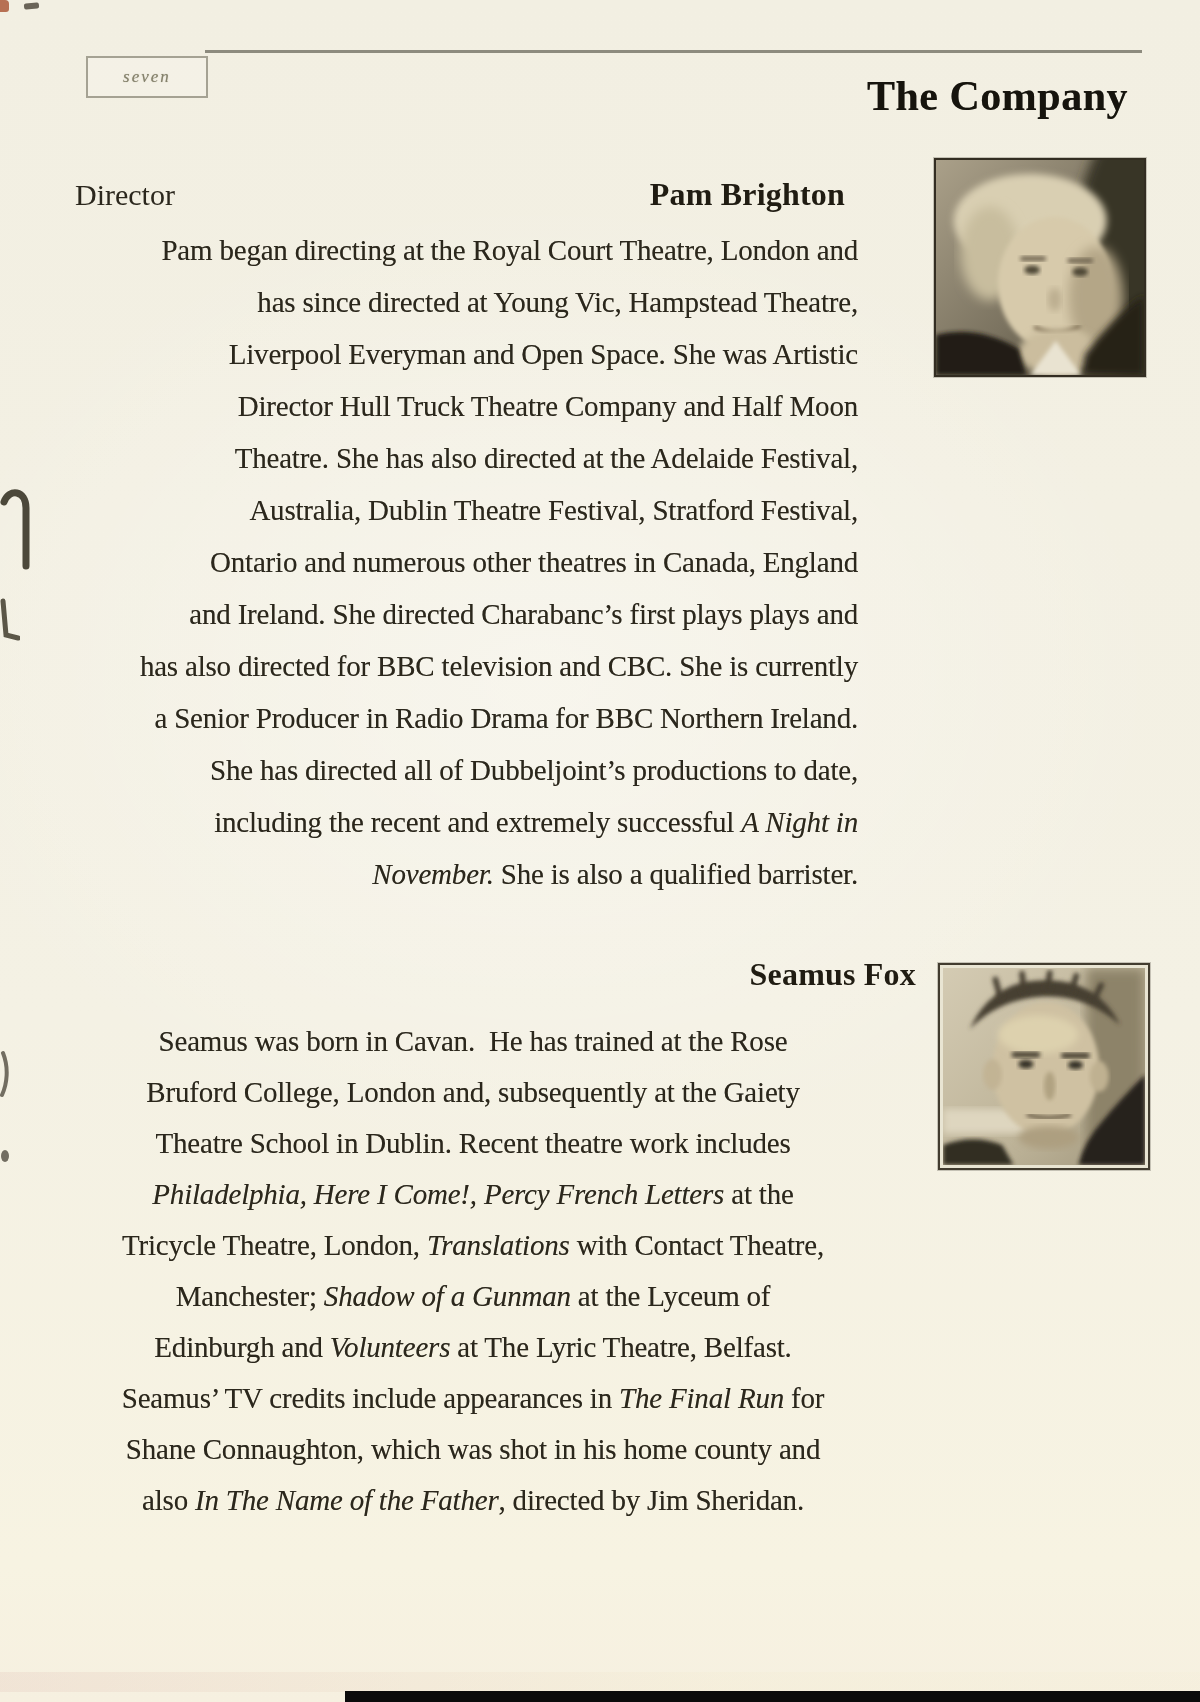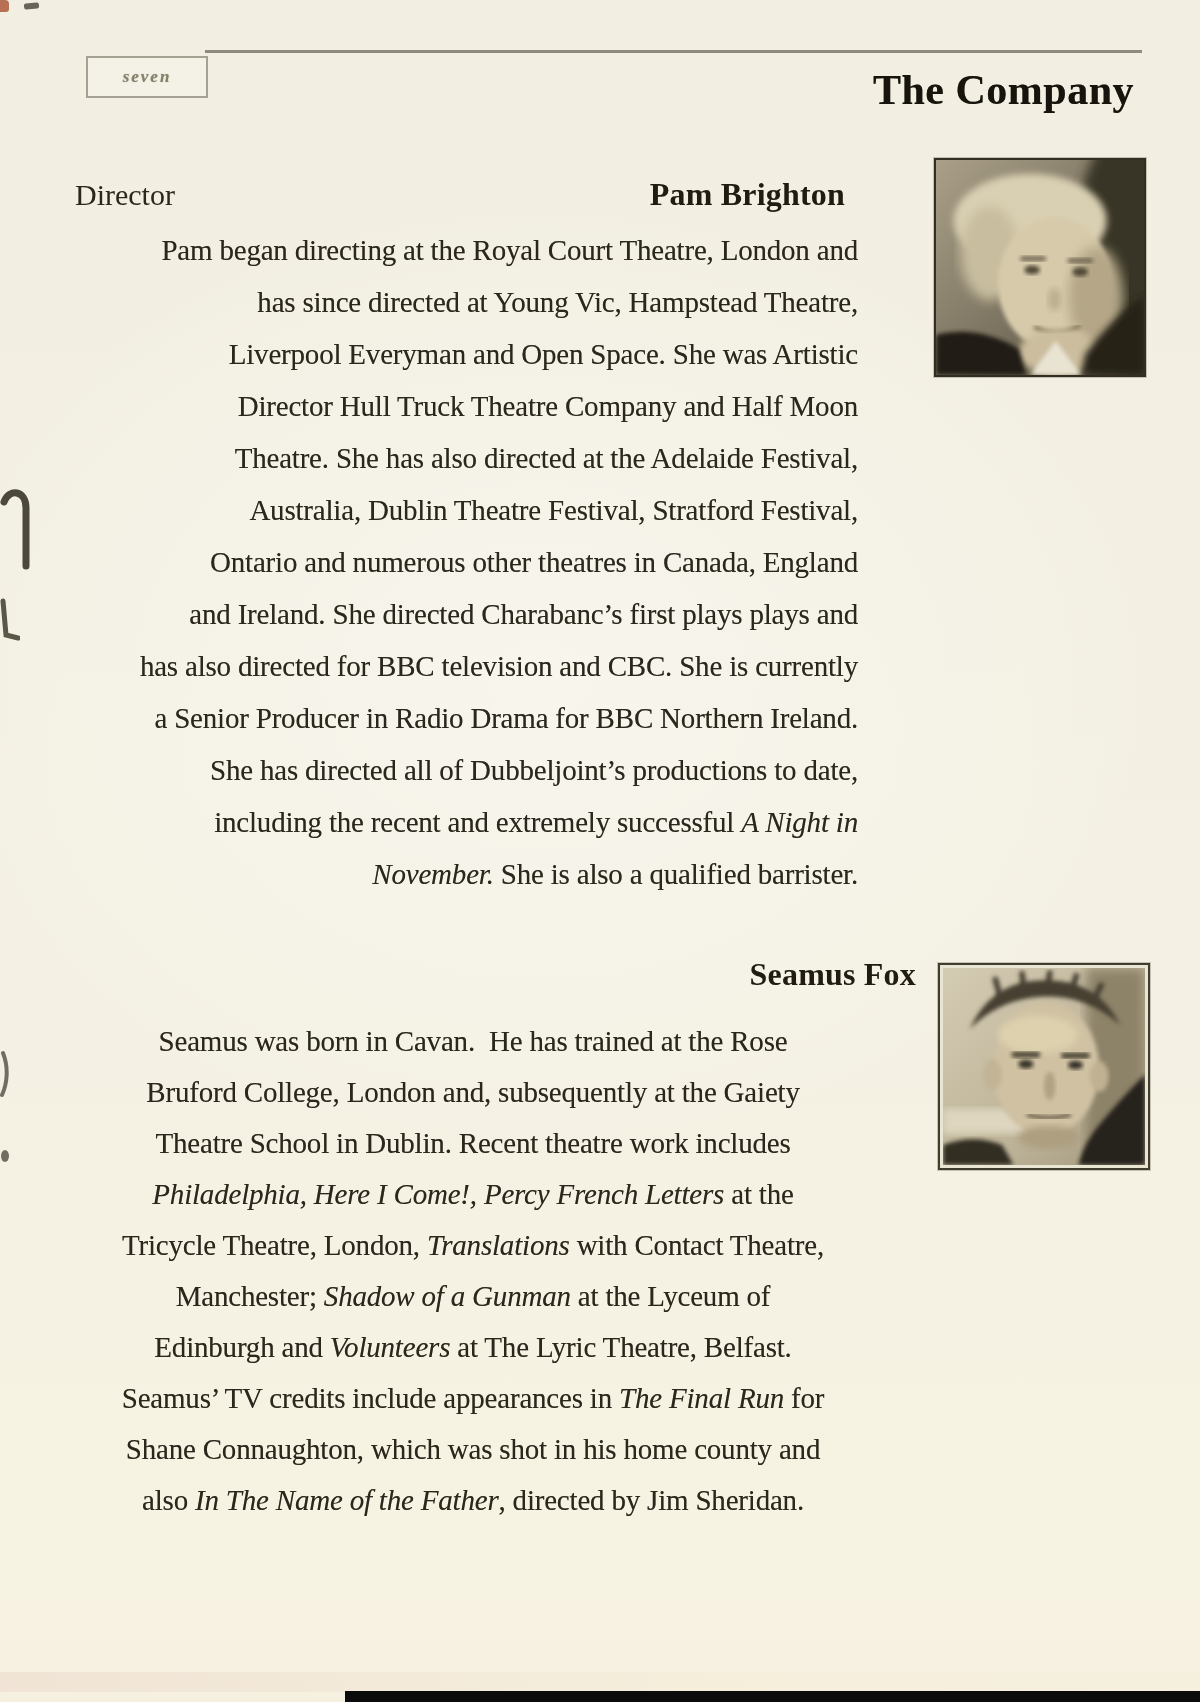--- a/index.html
+++ b/index.html
@@ -16,28 +16,27 @@
   
   .top-rule{
     position:absolute;left:205px;top:50px;width:937px;height:3px;
     background:#8d8b7e;
   }
   .page-label-box{
     position:absolute;left:86px;top:56px;width:122px;height:42px;
     border:2px solid #a5a293;box-sizing:border-box;
     display:flex;align-items:center;justify-content:center;
     background:rgba(255,255,255,.15);
-    font-weight:bold;
   }
   .page-label-box span{
     font-size:17px;font-style:italic;letter-spacing:2px;
     color:#85826c;text-shadow:0 0 1px rgba(133,130,108,.6);
   }
   .company-title{
-    position:absolute;top:58px;right:58px;margin:8px;
+    position:absolute;top:58px;right:58px;margin:14px;
     font-size:42px;font-weight:600;color:#16140d;
     letter-spacing:.5px;text-shadow:0 0 .5px rgba(22,20,13,.6);
   }
   
   .bio-header{
     position:absolute;left:75px;width:770px;
     display:flex;justify-content:space-between;align-items:baseline;
   }
   .bio-header.pam{top:176px;}
   .role-label{font-size:30px;color:#2b271d;}

